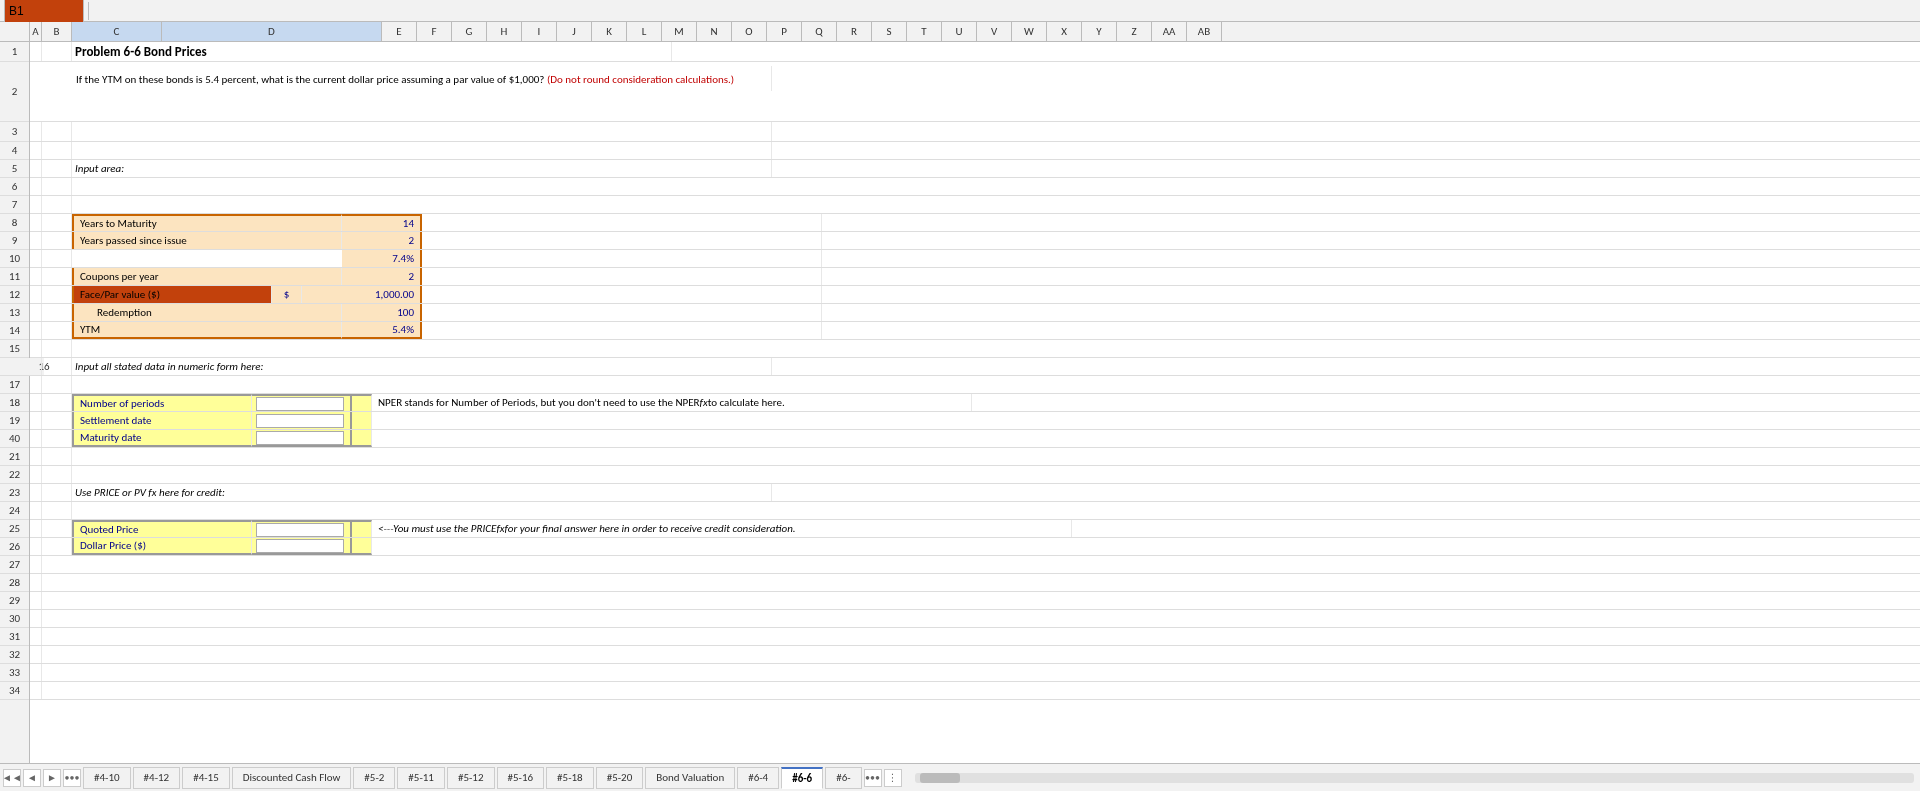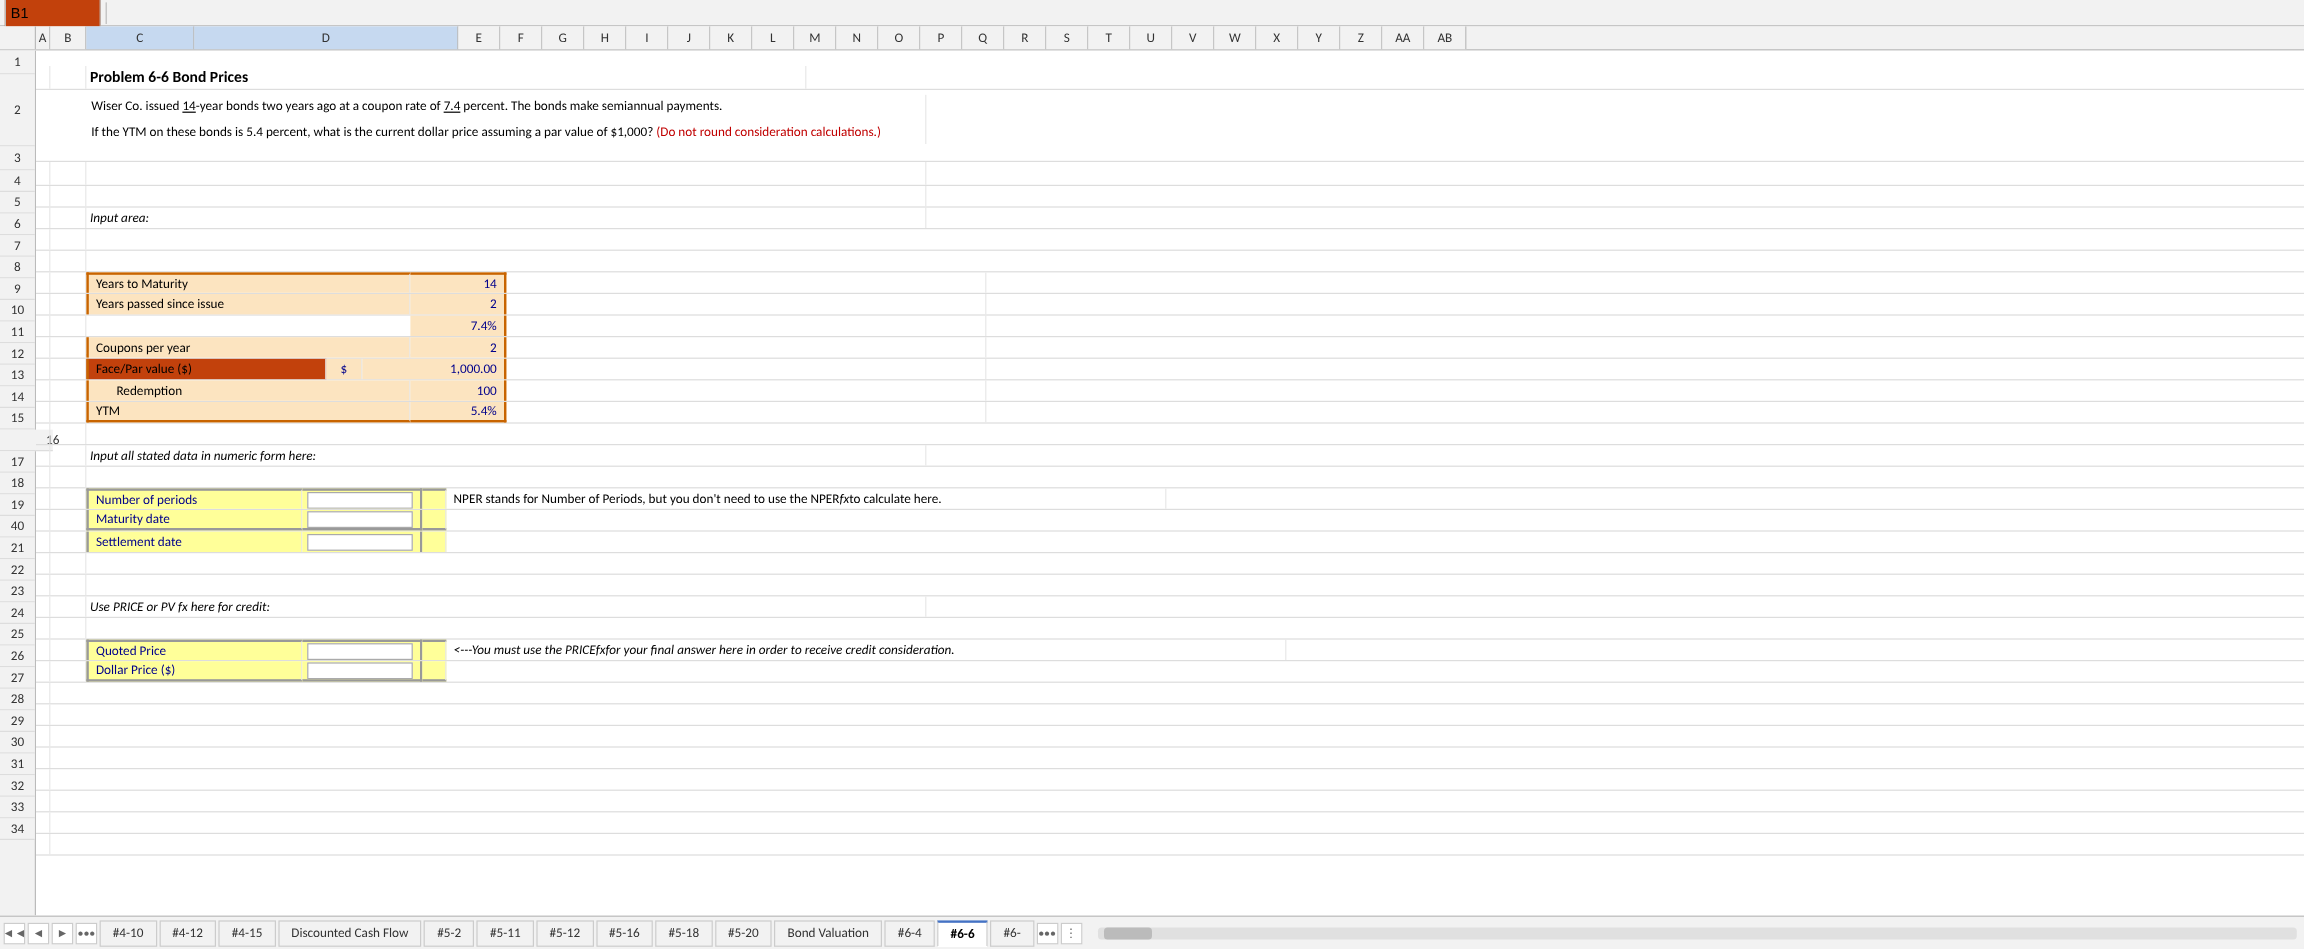--- a/index.html
+++ b/index.html
@@ -141,35 +141,32 @@
       <div class="row-header" style="height:18px;">29</div>
       <div class="row-header" style="height:18px;">30</div>
       <div class="row-header" style="height:18px;">31</div>
       <div class="row-header" style="height:18px;">32</div>
       <div class="row-header" style="height:18px;">33</div>
       <div class="row-header" style="height:18px;">34</div>
     </div>
 
     <div style="flex:1; overflow:hidden; position:relative;">
 
-      <div class="grid-row" style="height:20px; border-bottom:1px solid #ddd;margin-top:13px;">
+      <div class="grid-row" style="height:20px; border-bottom:1px solid #ddd;">
         <div class="cell col-a"></div>
         <div class="cell col-b"></div>
         <div class="cell" style="width:600px; font-weight:bold; font-size:13px;">
           <span>Problem 6-6 Bond Prices</span>
         </div>
       </div>
 
       <div class="grid-row" style="height:60px; border-bottom:1px solid #ddd; align-items:flex-start; padding-top:4px;">
         <div class="cell col-a"></div>
         <div class="cell col-b"></div>
         <div class="cell" style="width:700px; display:block; padding:2px 4px; line-height:1.5;">
-          <div style="font-size:11px;">
-            Wiser Co. issued <span style="text-decoration:underline;">14</span>-year bonds two years ago at a coupon rate of <span style="text-decoration:underline;">7.4</span> percent. The bonds make semiannual payments.
-          </div>
           <div style="font-size:11px; margin-top:4px;">
             If the YTM on these bonds is 5.4 percent, what is the current dollar price assuming a par value of $1,000? <span style="color:#c00000;">(Do not round consideration calculations.)</span>
           </div>
         </div>
       </div>
 
       <div class="grid-row" style="height:20px; border-bottom:1px solid #ddd;">
         <div class="cell col-a"></div>
         <div class="cell col-b"></div>
         <div class="cell" style="width:700px;"></div>
@@ -283,35 +280,35 @@
         </div>
         <div class="cell" style="width:20px; background:#ffff99; border-top:2px solid #999;"></div>
         <div class="cell" style="width:600px; font-size:11px; padding:0 6px;">
           NPER stands for Number of Periods, but you don't need to use the NPER <em>fx</em> to calculate here.
         </div>
       </div>
 
       <div class="grid-row" style="height:18px; border-bottom:1px solid #ddd;">
         <div class="cell col-a"></div>
         <div class="cell col-b"></div>
+        <div class="cell" style="width:180px; background:#ffff99; border-left:2px solid #999; padding:1px 6px; font-size:11px; color:#00008b;">Settlement date</div>
+        <div class="cell" style="width:100px; background:#ffff99; border-right:2px solid #999; padding:1px 4px;">
+          <input type="text" style="width: 88px; height: 14px; border: 1px solid rgb(170, 170, 170); background: rgb(255, 255, 255); font-size: 11px;">
+        </div>
+        <div class="cell" style="width:20px; background:#ffff99;"></div>
+      </div>
+
+      <div class="grid-row" style="height:18px; border-bottom:1px solid #ddd;">
+        <div class="cell col-a"></div>
+        <div class="cell col-b"></div>
         <div class="cell" style="width:180px; background:#ffff99; border-left:2px solid #999; border-bottom:2px solid #999; padding:1px 6px; font-size:11px; color:#00008b;">Maturity date</div>
         <div class="cell" style="width:100px; background:#ffff99; border-bottom:2px solid #999; border-right:2px solid #999; padding:1px 4px;">
           <input type="text" style="width: 88px; height: 14px; border: 1px solid rgb(170, 170, 170); background: rgb(255, 255, 255); font-size: 11px;">
         </div>
         <div class="cell" style="width:20px; background:#ffff99; border-bottom:2px solid #999;"></div>
-      </div>
-
-      <div class="grid-row" style="height:18px; border-bottom:1px solid #ddd;">
-        <div class="cell col-a"></div>
-        <div class="cell col-b"></div>
-        <div class="cell" style="width:180px; background:#ffff99; border-left:2px solid #999; padding:1px 6px; font-size:11px; color:#00008b;">Settlement date</div>
-        <div class="cell" style="width:100px; background:#ffff99; border-right:2px solid #999; padding:1px 4px;">
-          <input type="text" style="width: 88px; height: 14px; border: 1px solid rgb(170, 170, 170); background: rgb(255, 255, 255); font-size: 11px;">
-        </div>
-        <div class="cell" style="width:20px; background:#ffff99;"></div>
       </div>
 
       <div class="grid-row" style="height:18px; border-bottom:1px solid #ddd;">
         <div class="cell col-a"></div>
         <div class="cell col-b"></div>
       </div>
 
       <div class="grid-row" style="height:18px; border-bottom:1px solid #ddd;">
         <div class="cell col-a"></div>
         <div class="cell col-b"></div>

